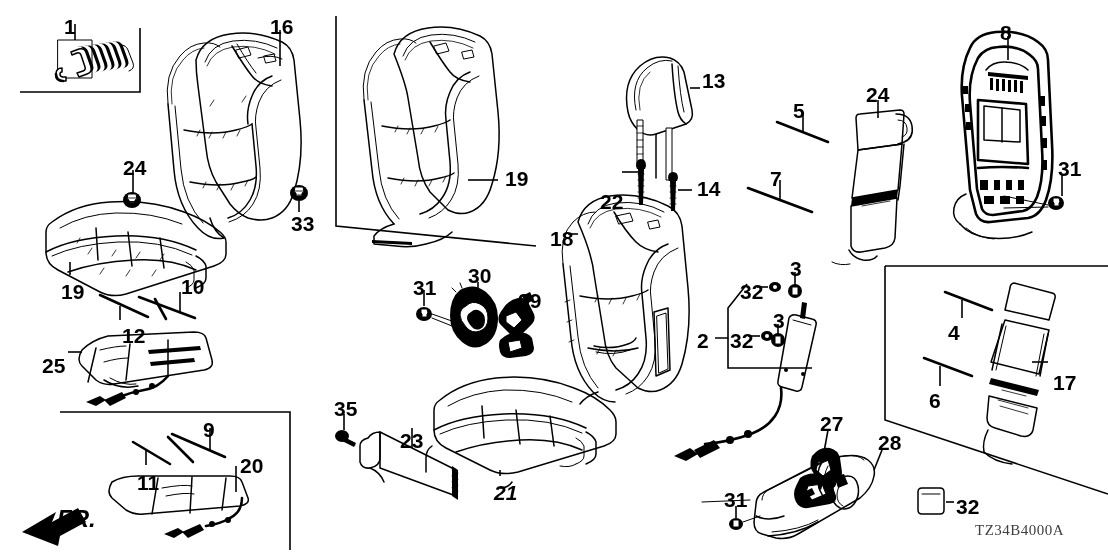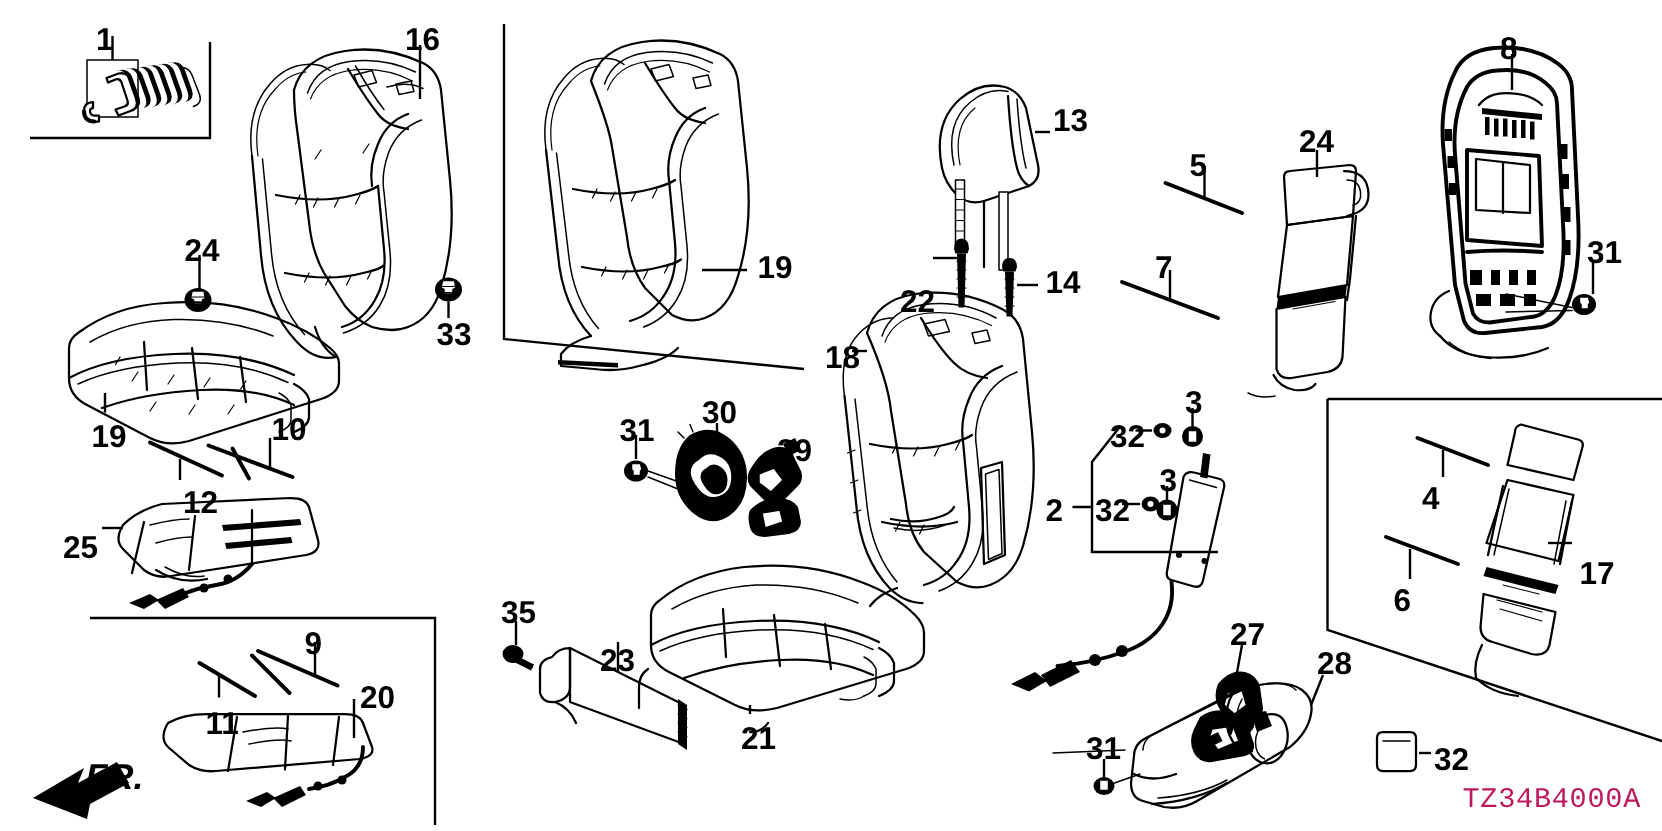--- a/index.html
+++ b/index.html
@@ -1,21 +1,21 @@
 <!DOCTYPE html>
 <html><head>
 <meta charset="utf-8">
 <title>Parts Diagram</title>
 <style>
   html,body{margin:0;padding:0;background:#ffffff;}
   body{font-family:"Liberation Sans",sans-serif;}
   #stage{position:relative;width:1108px;height:554px;background:#fff;overflow:hidden;}
   #stage svg{position:absolute;left:0;top:0;width:1108px;height:554px;}
   .callout{position:absolute;font-family:"Liberation Sans",sans-serif;font-size:21px;font-weight:700;color:#000;line-height:1;white-space:nowrap;}
-  .dwgcode{position:absolute;font-family:Liberation Mono, monospace;font-size:19px;font-weight:400;color:#be185d;letter-spacing:.5px;white-space:nowrap;}
+  .dwgcode{position:absolute;font-family:Liberation Serif, serif;font-size:15px;font-weight:400;color:#404040;letter-spacing:.5px;white-space:nowrap;}
   .frlabel{position:absolute;font-family:"Liberation Sans",sans-serif;font-size:24px;font-weight:700;font-style:italic;color:#000;white-space:nowrap;text-align:right;}
 </style>
 </head>
 <body>
 
 <div id="stage">
 
 <svg viewBox="0 0 1108 554" xmlns="http://www.w3.org/2000/svg">
   <defs>
     <style>
@@ -589,21 +589,21 @@
 <div class="callout" style="left:773px;top:310px;">3</div>
 <div class="callout" style="left:948px;top:322px;">4</div>
 <div class="callout" style="left:1053px;top:372px;">17</div>
 <div class="callout" style="left:929px;top:390px;">6</div>
 <div class="callout" style="left:42px;top:355px;">25</div>
 <div class="callout" style="left:334px;top:398px;">35</div>
 <div class="callout" style="left:203px;top:419px;">9</div>
 <div class="callout" style="left:137px;top:472px;">11</div>
 <div class="callout" style="left:240px;top:455px;">20</div>
 <div class="callout" style="left:400px;top:430px;">23</div>
-<div class="callout" style="left:494px;top:482px;">21</div>
+<div class="callout" style="left:494px;top:482px;font-style:italic;">21</div>
 <div class="callout" style="left:820px;top:413px;">27</div>
 <div class="callout" style="left:878px;top:432px;">28</div>
 <div class="callout" style="left:724px;top:489px;">31</div>
 <div class="callout" style="left:956px;top:496px;">32</div>
 
 <div class="frlabel" style="left:57px;top:505px;">FR.</div>
 
 <div class="dwgcode" style="left:975px;top:522px;">TZ34B4000A</div>
 
 </div>

